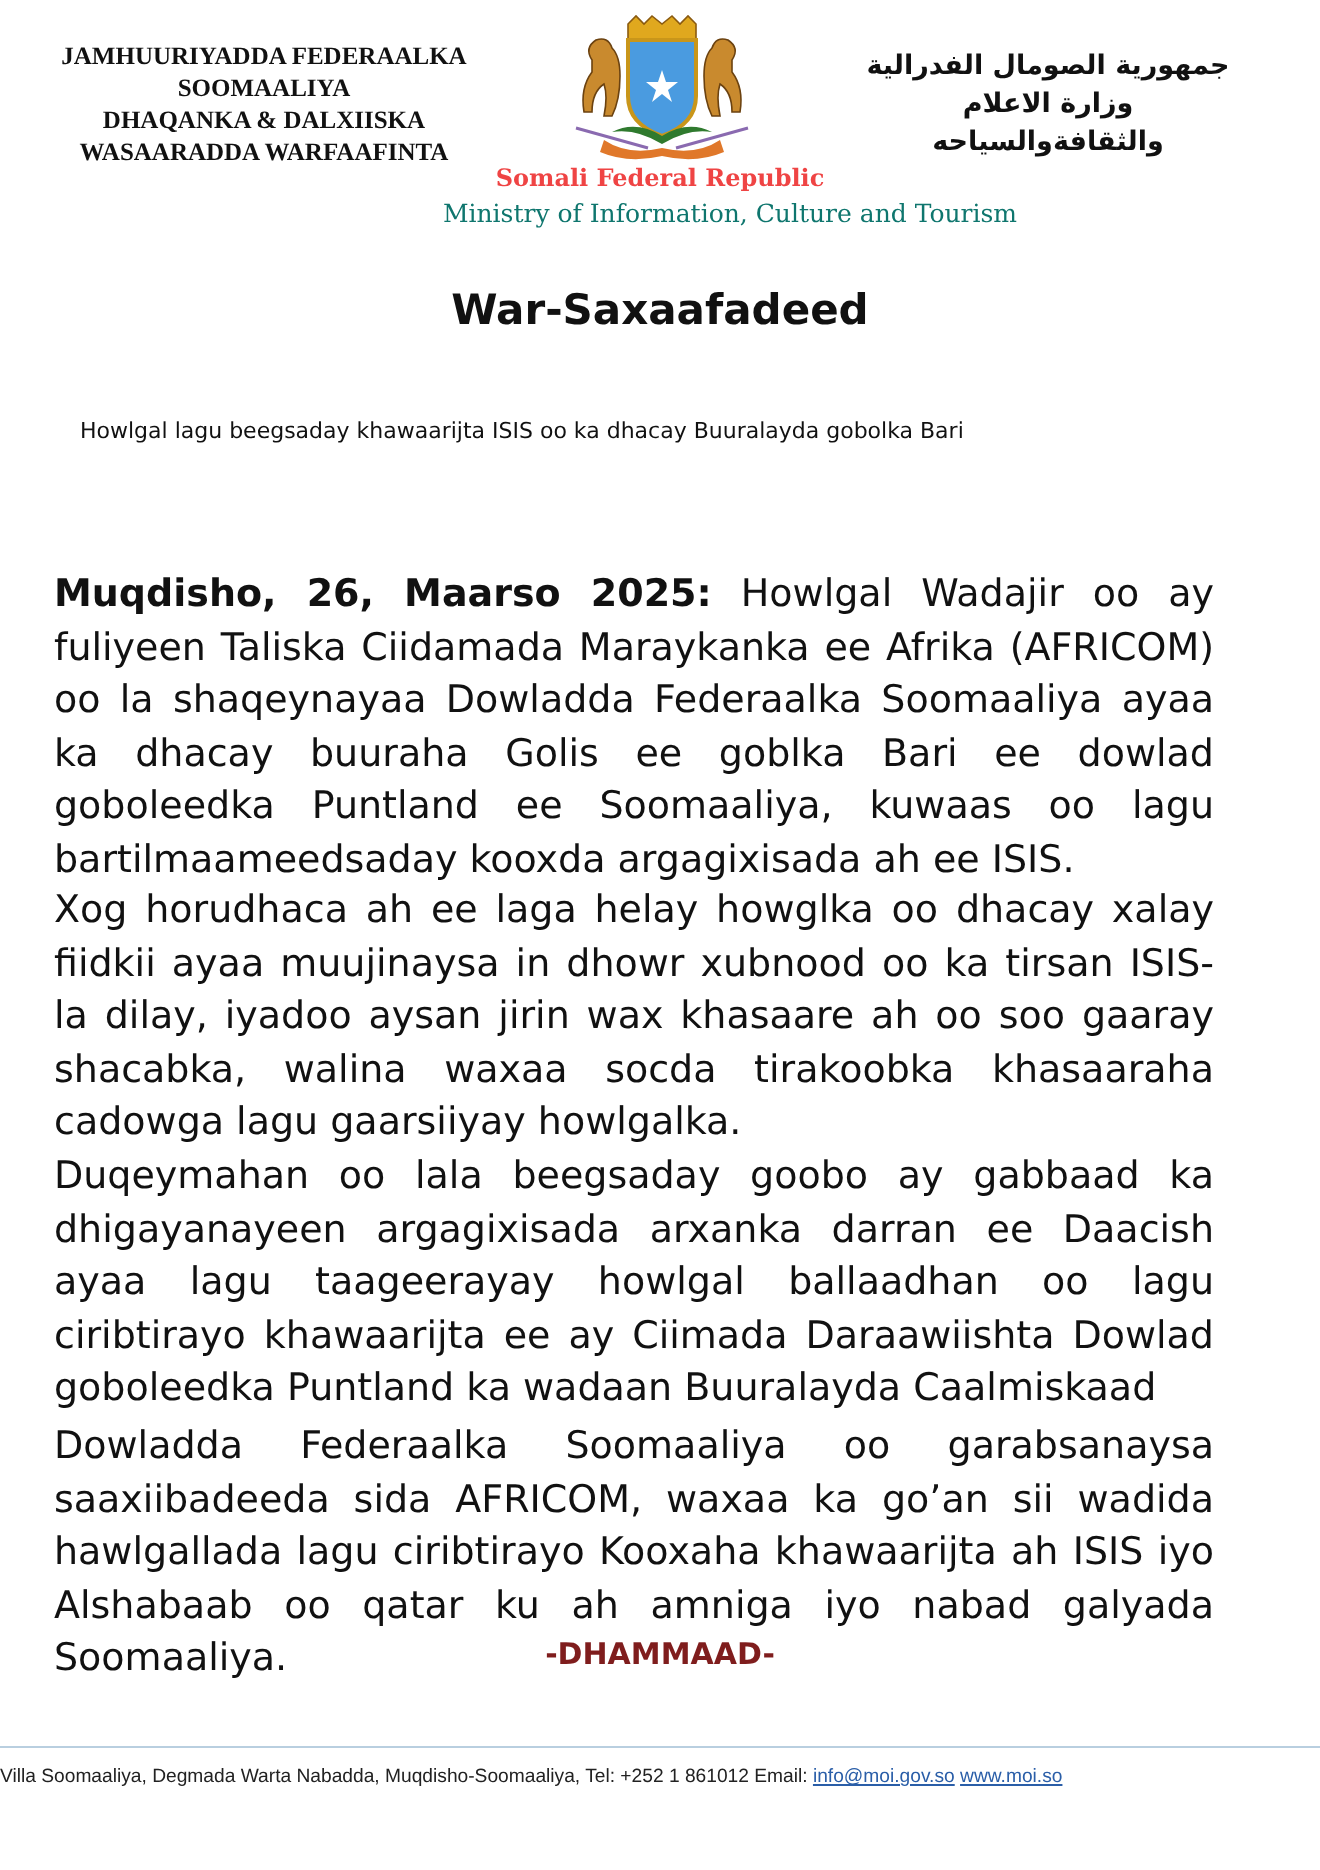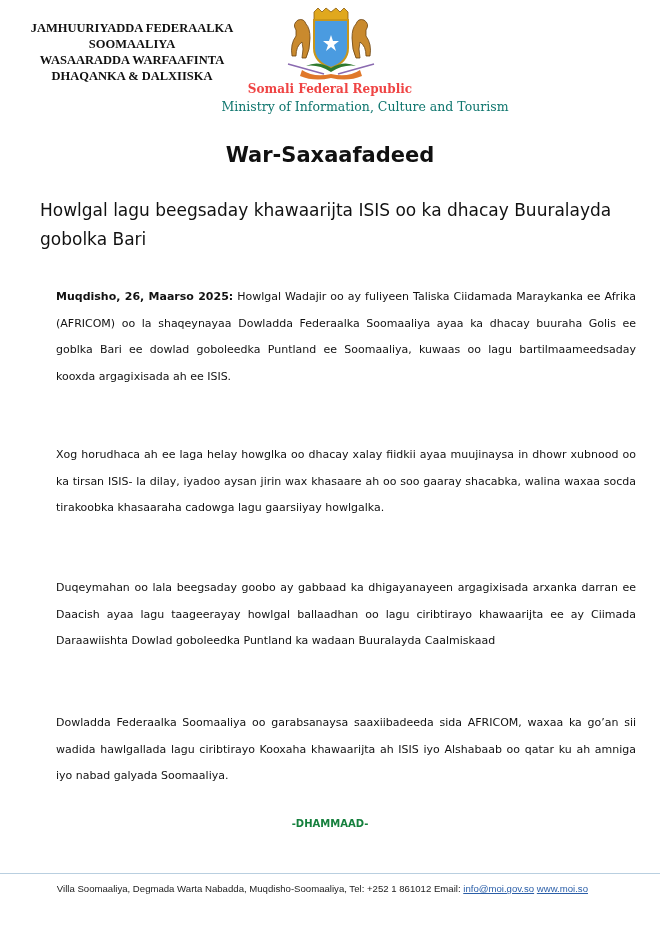--- a/index.html
+++ b/index.html
@@ -24,52 +24,52 @@
   .hdr-center-2 {
     position: absolute; left: 0; width: 660px; top: 99px; text-align: center;
     font-family: "DejaVu Serif", serif; font-size: 12.5px; color: #0f766e; margin-left: 35px;
   }
   .title {
     position: absolute; left: 0; width: 660px; top: 143px; text-align: center;
     font-family: "DejaVu Sans", sans-serif; font-weight: bold; font-size: 21px; color: #111;
   }
   .headline {
     position: absolute; left: 40px; width: 580px; top: 196px;
-    font-family: "DejaVu Sans", sans-serif; font-size: 17px; line-height: 29px; color: #111;
+    font-family: "DejaVu Sans", sans-serif; font-size: 11px; line-height: 40px; color: #111;
   }
   .para {
-    position: absolute; left: 56px; width: 580px;
-    font-family: "DejaVu Sans", sans-serif; font-size: 11px; line-height: 26.5px; color: #111;
+    position: absolute; left: 27px; width: 580px;
+    font-family: "DejaVu Sans", sans-serif; font-size: 19px; line-height: 26.5px; color: #111;
     text-align: justify;
   }
   .para b { font-weight: bold; }
   .p1 { top: 284px; }
   .p2 { top: 442px; }
   .p3 { top: 575px; }
   .p4 { top: 710px; }
   .end {
     position: absolute; left: 0; width: 660px; top: 818px; text-align: center;
-    font-family: "DejaVu Sans", sans-serif; font-weight: bold; font-size: 10px; color: #15803d;
+    font-family: "DejaVu Sans", sans-serif; font-weight: bold; font-size: 15px; color: #7f1d1d;
   }
   .footer-line { position: absolute; left: 0; top: 873px; width: 660px; height: 1px; background: #b9cfe0; }
   .footer {
-    position: absolute; left: 0; width: 588px; top: 883px; text-align: right;
+    position: absolute; left: 0; width: 588px; top: 883px; text-align: left;
     font-family: "Liberation Sans", sans-serif; font-size: 9.6px; color: #222; white-space: nowrap;
   }
   .footer a { color: #2a5ea8; text-decoration: underline; }
 </style>
 </head>
 <body>
 
 <div class="header">
   <div class="hdr-left">
     <div>JAMHUURIYADDA FEDERAALKA</div>
     <div>SOOMAALIYA</div>
+    <div>DHAQANKA &amp; DALXIISKA</div>
     <div>WASAARADDA WARFAAFINTA</div>
-    <div>DHAQANKA &amp; DALXIISKA</div>
   </div>
 
   <svg class="emblem" viewBox="0 0 94 76">
 
     <path d="M30 6 L34 2 L38 6 L42 2 L47 6 L52 2 L56 6 L60 2 L64 6 L64 14 L30 14 Z" fill="#e0a81e" stroke="#8a5a10" stroke-width="0.8"></path>
 
     <path d="M30 14 L64 14 L64 42 Q64 56 47 62 Q30 56 30 42 Z" fill="#4a9be0" stroke="#c9961a" stroke-width="2"></path>
 
     <polygon points="47,29 49,35 55,35 50,39 52,45 47,41 42,45 44,39 39,35 45,35" fill="#ffffff"></polygon>
 
@@ -78,20 +78,25 @@
     <path d="M82 24 Q86 18 80 14 Q74 12 72 18 Q68 22 68 32 Q68 44 72 52 L76 52 Q74 42 76 36 Q82 40 82 50 L86 50 Q88 38 82 30 Z" fill="#c98a2e" stroke="#6b4210" stroke-width="0.8"></path>
 
     <path d="M22 60 Q34 54 47 62 Q60 54 72 60 Q60 58 47 66 Q34 58 22 60 Z" fill="#2f7a2e"></path>
 
     <line x1="4" y1="58" x2="40" y2="68" stroke="#8a6ab0" stroke-width="1.5"></line>
     <line x1="90" y1="58" x2="54" y2="68" stroke="#8a6ab0" stroke-width="1.5"></line>
 
     <path d="M18 64 Q30 72 47 68 Q64 72 76 64 L78 70 Q64 76 47 72 Q30 76 16 70 Z" fill="#e0782a"></path>
   </svg>
 
+  <div class="hdr-right">
+    <div>جمهورية الصومال الفدرالية</div>
+    <div>وزارة الاعلام</div>
+    <div>والثقافةوالسياحه</div>
+  </div>
 
   <div class="hdr-center-1">Somali Federal Republic</div>
   <div class="hdr-center-2">Ministry of Information, Culture and Tourism</div>
 </div>
 
 <div class="title">War-Saxaafadeed</div>
 
 <div class="headline">Howlgal lagu beegsaday khawaarijta ISIS oo ka dhacay Buuralayda gobolka Bari</div>
 
 <div class="para p1"><b>Muqdisho, 26, Maarso 2025:</b><span> Howlgal Wadajir oo ay fuliyeen Taliska Ciidamada Maraykanka ee Afrika (AFRICOM) oo la shaqeynayaa Dowladda Federaalka Soomaaliya ayaa ka dhacay buuraha Golis  ee goblka Bari ee dowlad goboleedka Puntland ee Soomaaliya, kuwaas oo lagu bartilmaameedsaday kooxda argagixisada ah ee ISIS.</span></div>

